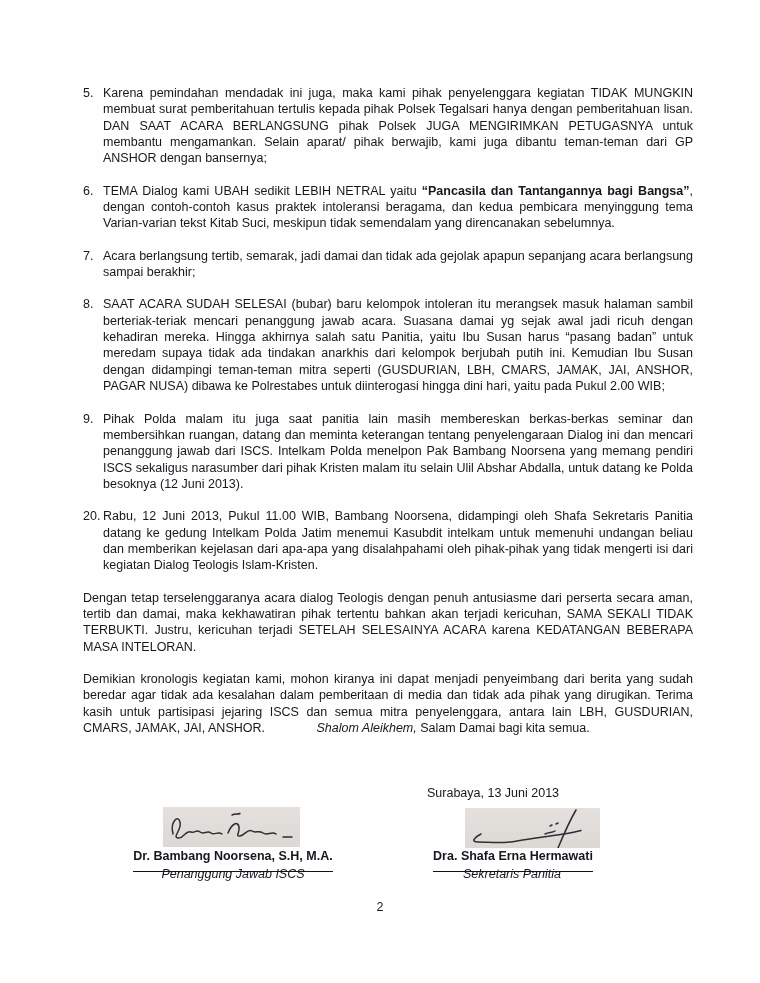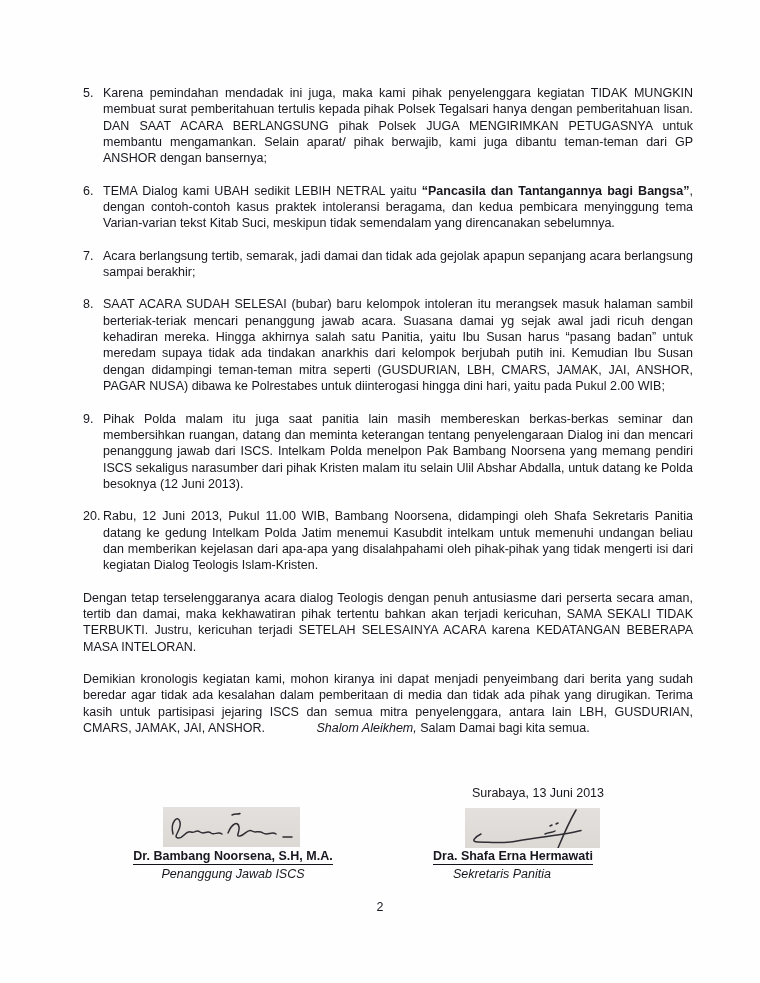--- a/index.html
+++ b/index.html
@@ -14,33 +14,33 @@
   .content{
     position:absolute;left:83px;top:85px;width:610px;
     font-size:12.5px;line-height:16.35px;
   }
   .list-item{display:flex;margin-bottom:16px;}
   .list-num{flex:0 0 20px;}
   .list-body{flex:1;text-align:justify;}
   .para{text-align:justify;margin-bottom:16px;}
   .seg-bold{font-weight:bold;}
   .seg-italic{font-style:italic;margin-left:48px;}
-  .sig-date{position:absolute;left:438px;top:786px;width:200px;text-align:center;font-size:12.5px;}
+  .sig-date{position:absolute;left:427px;top:786px;width:200px;text-align:left;font-size:12.5px;}
   .sig-box{position:absolute;background:linear-gradient(180deg,#e3e0dd,#dcd9d5);}
   .sig-box-left{left:163px;top:807px;width:137px;height:40px;}
   .sig-box-right{left:465px;top:808px;width:135px;height:40px;}
   .sig-box svg{display:block;width:100%;height:100%;}
   .sig-stroke{fill:none;stroke:#2f2d33;stroke-width:1.5;stroke-linecap:round;stroke-linejoin:round;}
   .sig-name{position:absolute;width:230px;text-align:center;font-size:12.5px;font-weight:bold;}
-  .sig-name span{display:inline-block;border-bottom:1.8px solid #121218;padding-bottom:1px;}
+  .sig-name span{display:inline-block;border-bottom:1.8px solid #121218;padding-bottom:8px;}
   .sig-name-left{left:118px;top:849px;}
   .sig-name-right{left:398px;top:849px;}
   .sig-title{position:absolute;width:230px;text-align:center;font-size:12.5px;font-style:italic;}
   .sig-title-left{left:118px;top:867px;}
-  .sig-title-right{left:387px;top:867px;}
+  .sig-title-right{left:397px;top:867px;}
   .page-num{position:absolute;left:0;top:900px;width:760px;text-align:center;font-size:12.5px;}
 </style>
 </head>
 <body>
 
 <div class="page">
 
   <div class="content">
 
     <div class="list-item">

